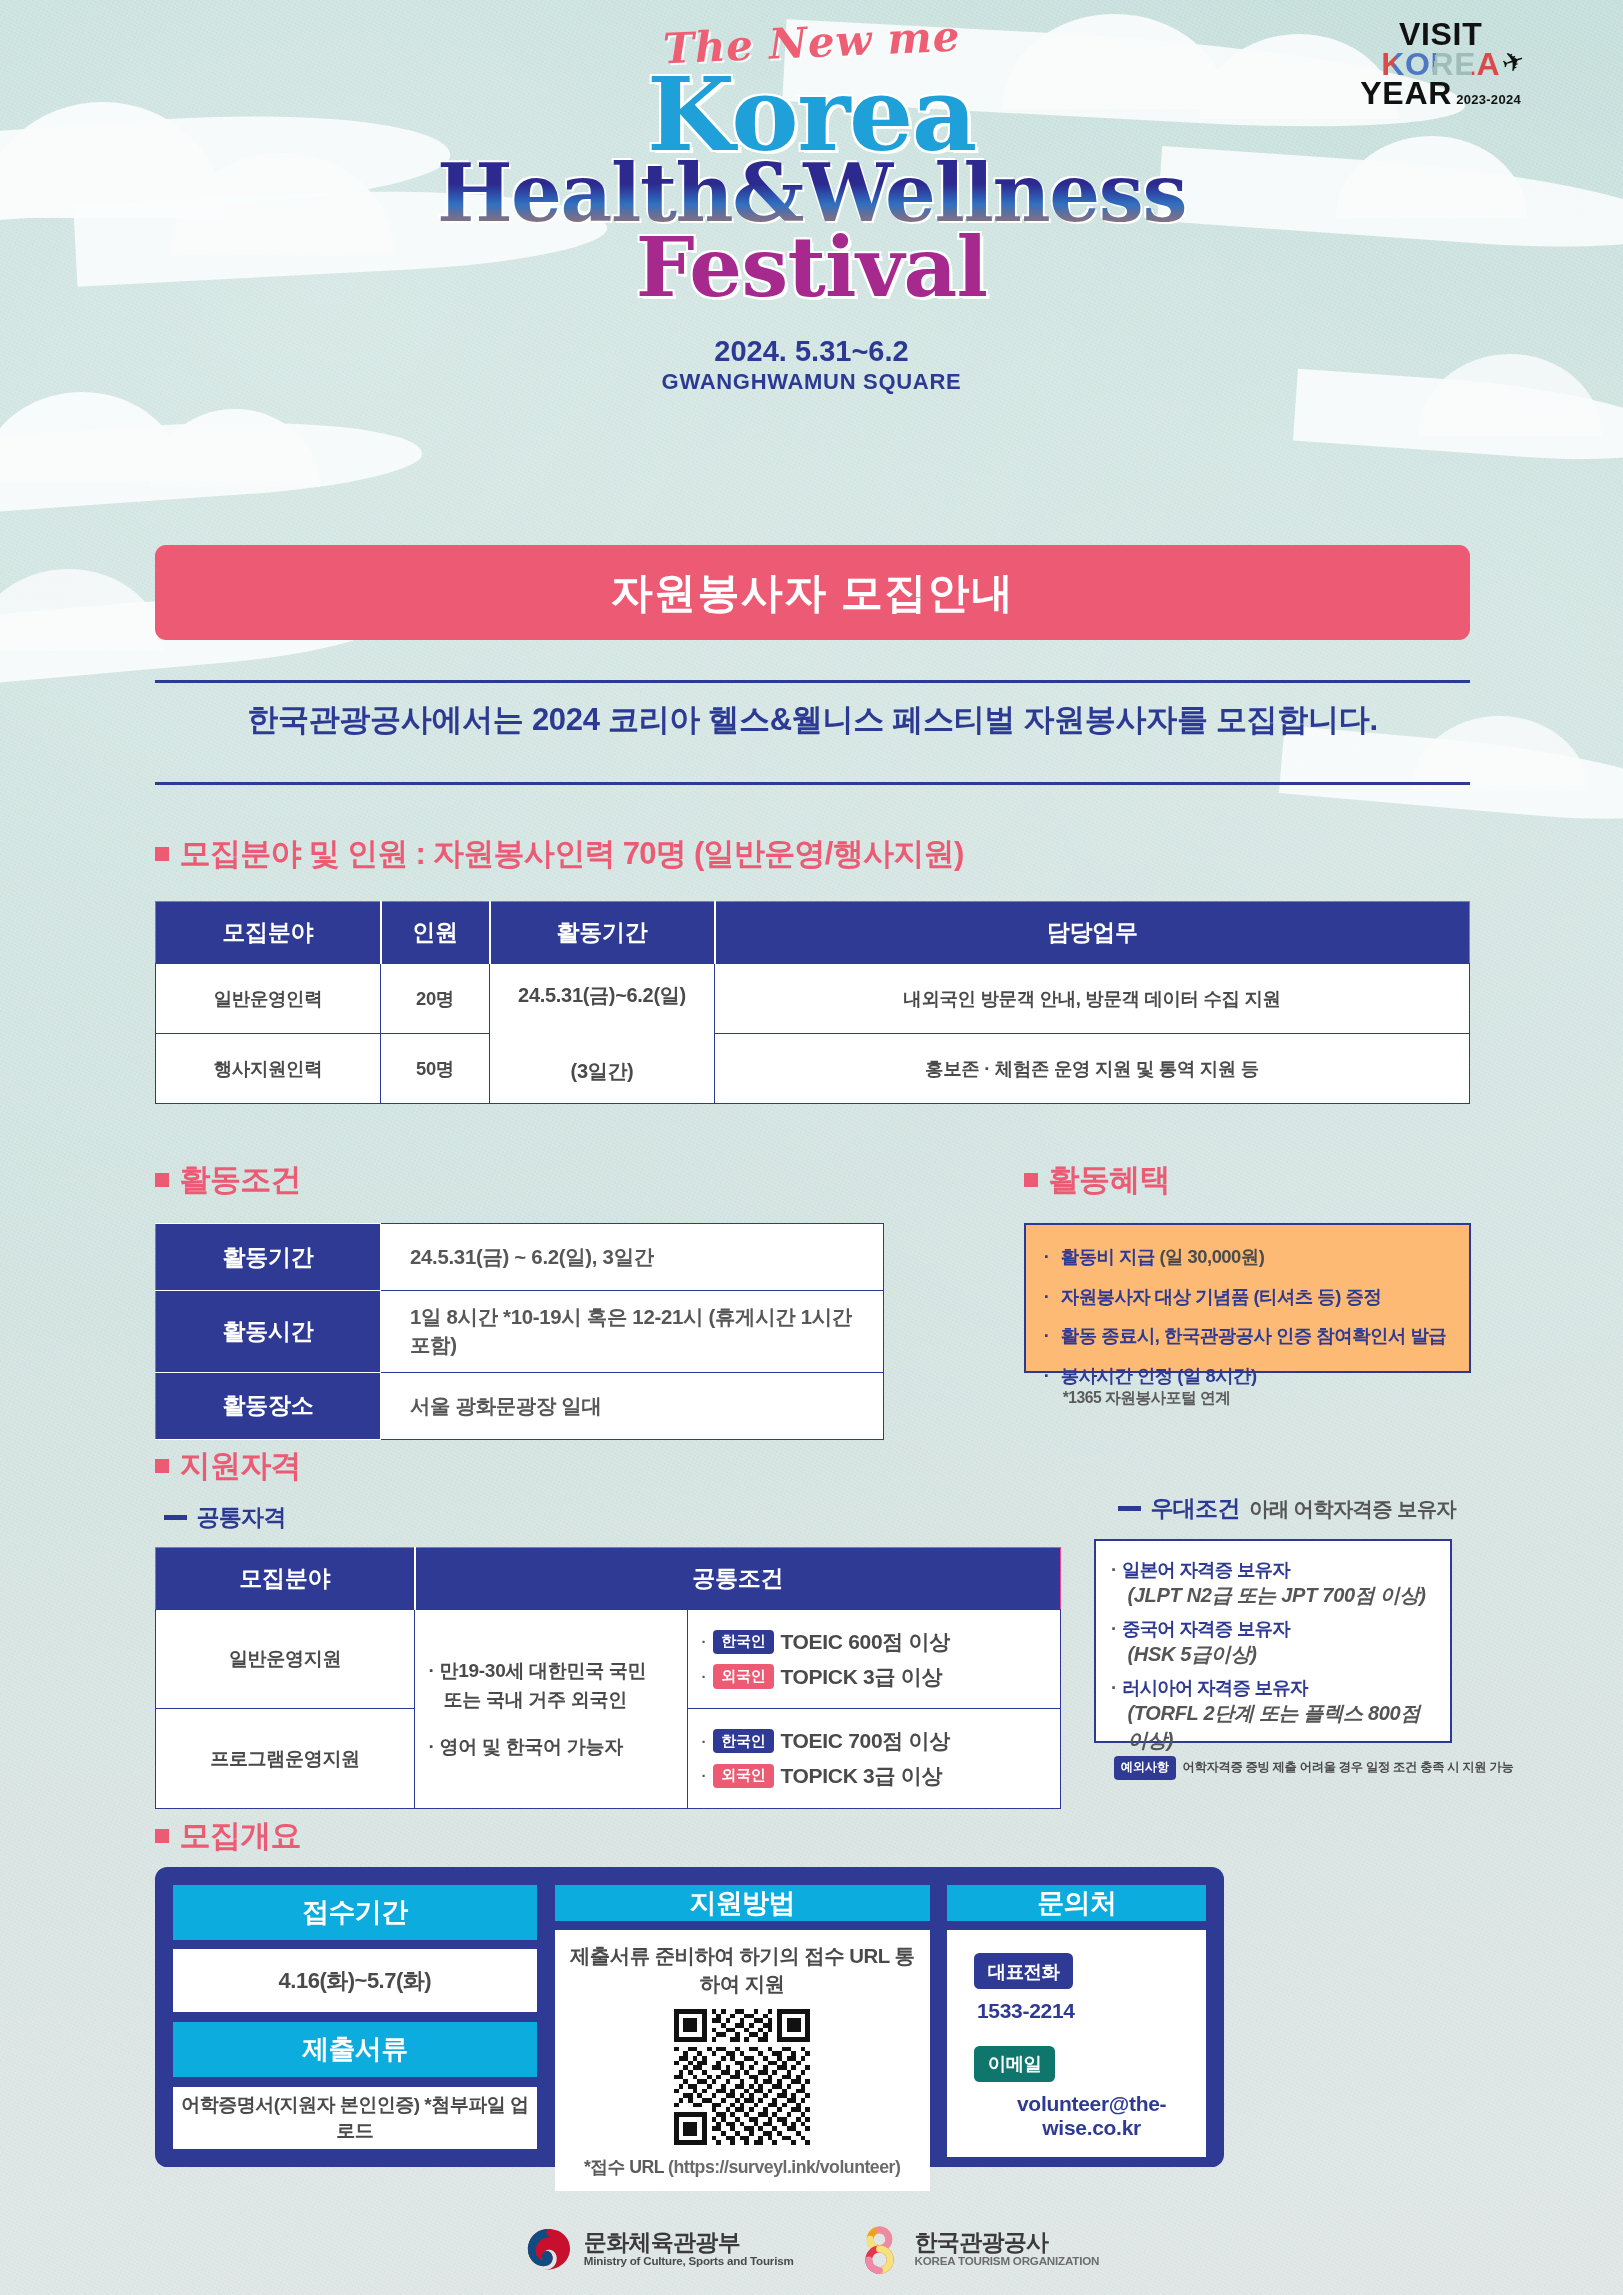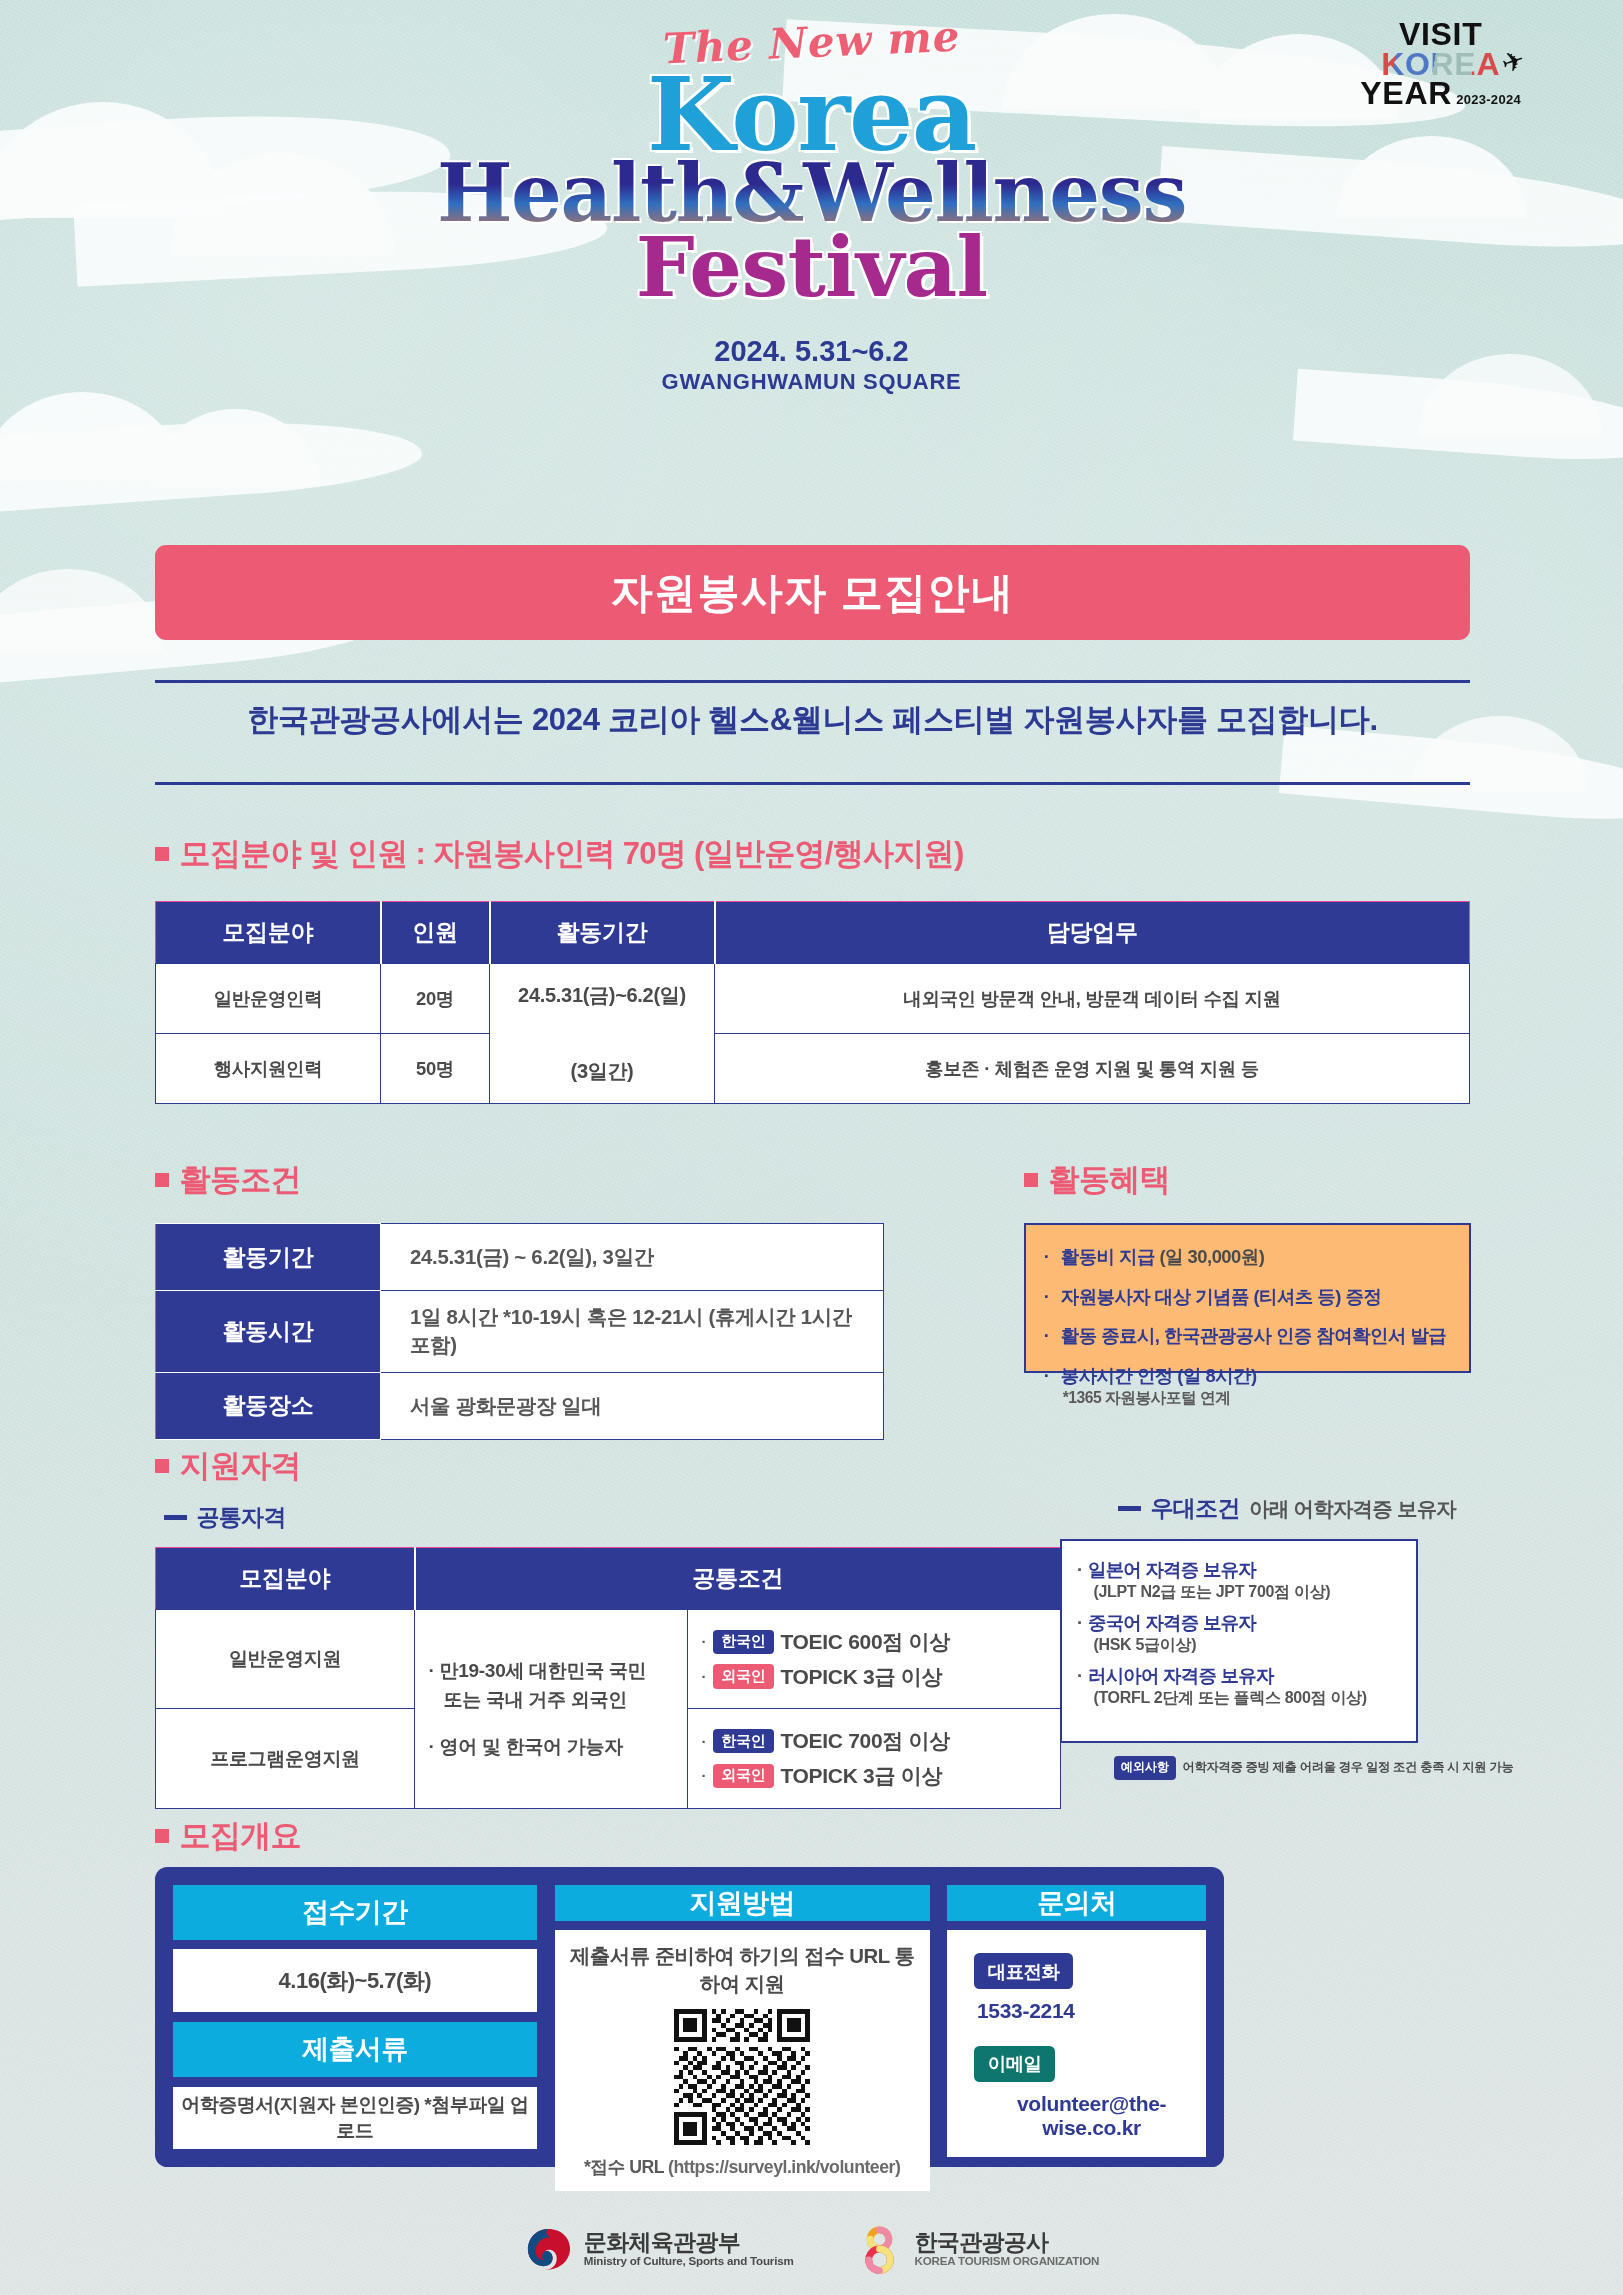--- a/index.html
+++ b/index.html
@@ -168,28 +168,28 @@
   .tag {
     display:inline-block; padding:2.7px 8.2px; border-radius:4.1px;
     color:#fff; font-size:15px; font-weight:800; letter-spacing:-0.3px;
   }
   .tag.kr { background:#2e3a93; }
   .tag.fr { background:#ed5a73; }
   .langline .txt { font-size:21px; font-weight:800; color:#4a4a4a; letter-spacing:-0.3px; }
 
   
   #pref {
-    position:absolute; left:1060px; top:1539px; width:358px; height:204px;
+    position:absolute; left:1094px; top:1539px; width:358px; height:204px;
     background:#fff; border:2px solid #2c3a93; padding:16.4px 15px 0 15px;
   }
   #pref ul { list-style:none; }
   #pref li { margin-bottom:6.8px; }
   #pref li .main { font-size:18.4px; font-weight:900; color:#2e3a93; letter-spacing:-0.7px; }
   #pref li .dot { margin-right:5.5px; color:#555; }
-  #pref li .sub { display:block; font-size:16px; font-weight:700; color:#555; margin-left:16.4px; letter-spacing:-0.3px; }
+  #pref li .sub { display:block; font-size:20px; font-weight:700; color:#555; margin-left:16.4px; letter-spacing:-0.3px;font-style:italic; }
   #exception { position:absolute; left:1114px; top:1756px; display:flex; align-items:center; gap:6.8px; }
   #exception .tag { background:#2e3a93; font-size:12.3px; padding:3.4px 6.8px; }
   #exception .etx { font-size:12.3px; font-weight:700; color:#4a4a4a; letter-spacing:-0.3px; }
 
   
   #overview {
     position:absolute; left:155px; top:1867px; width:1069px; height:300px;
     background:#2e3a93; border-radius:12.3px;
     display:flex; gap:17.7px; padding:17.7px;
   }

